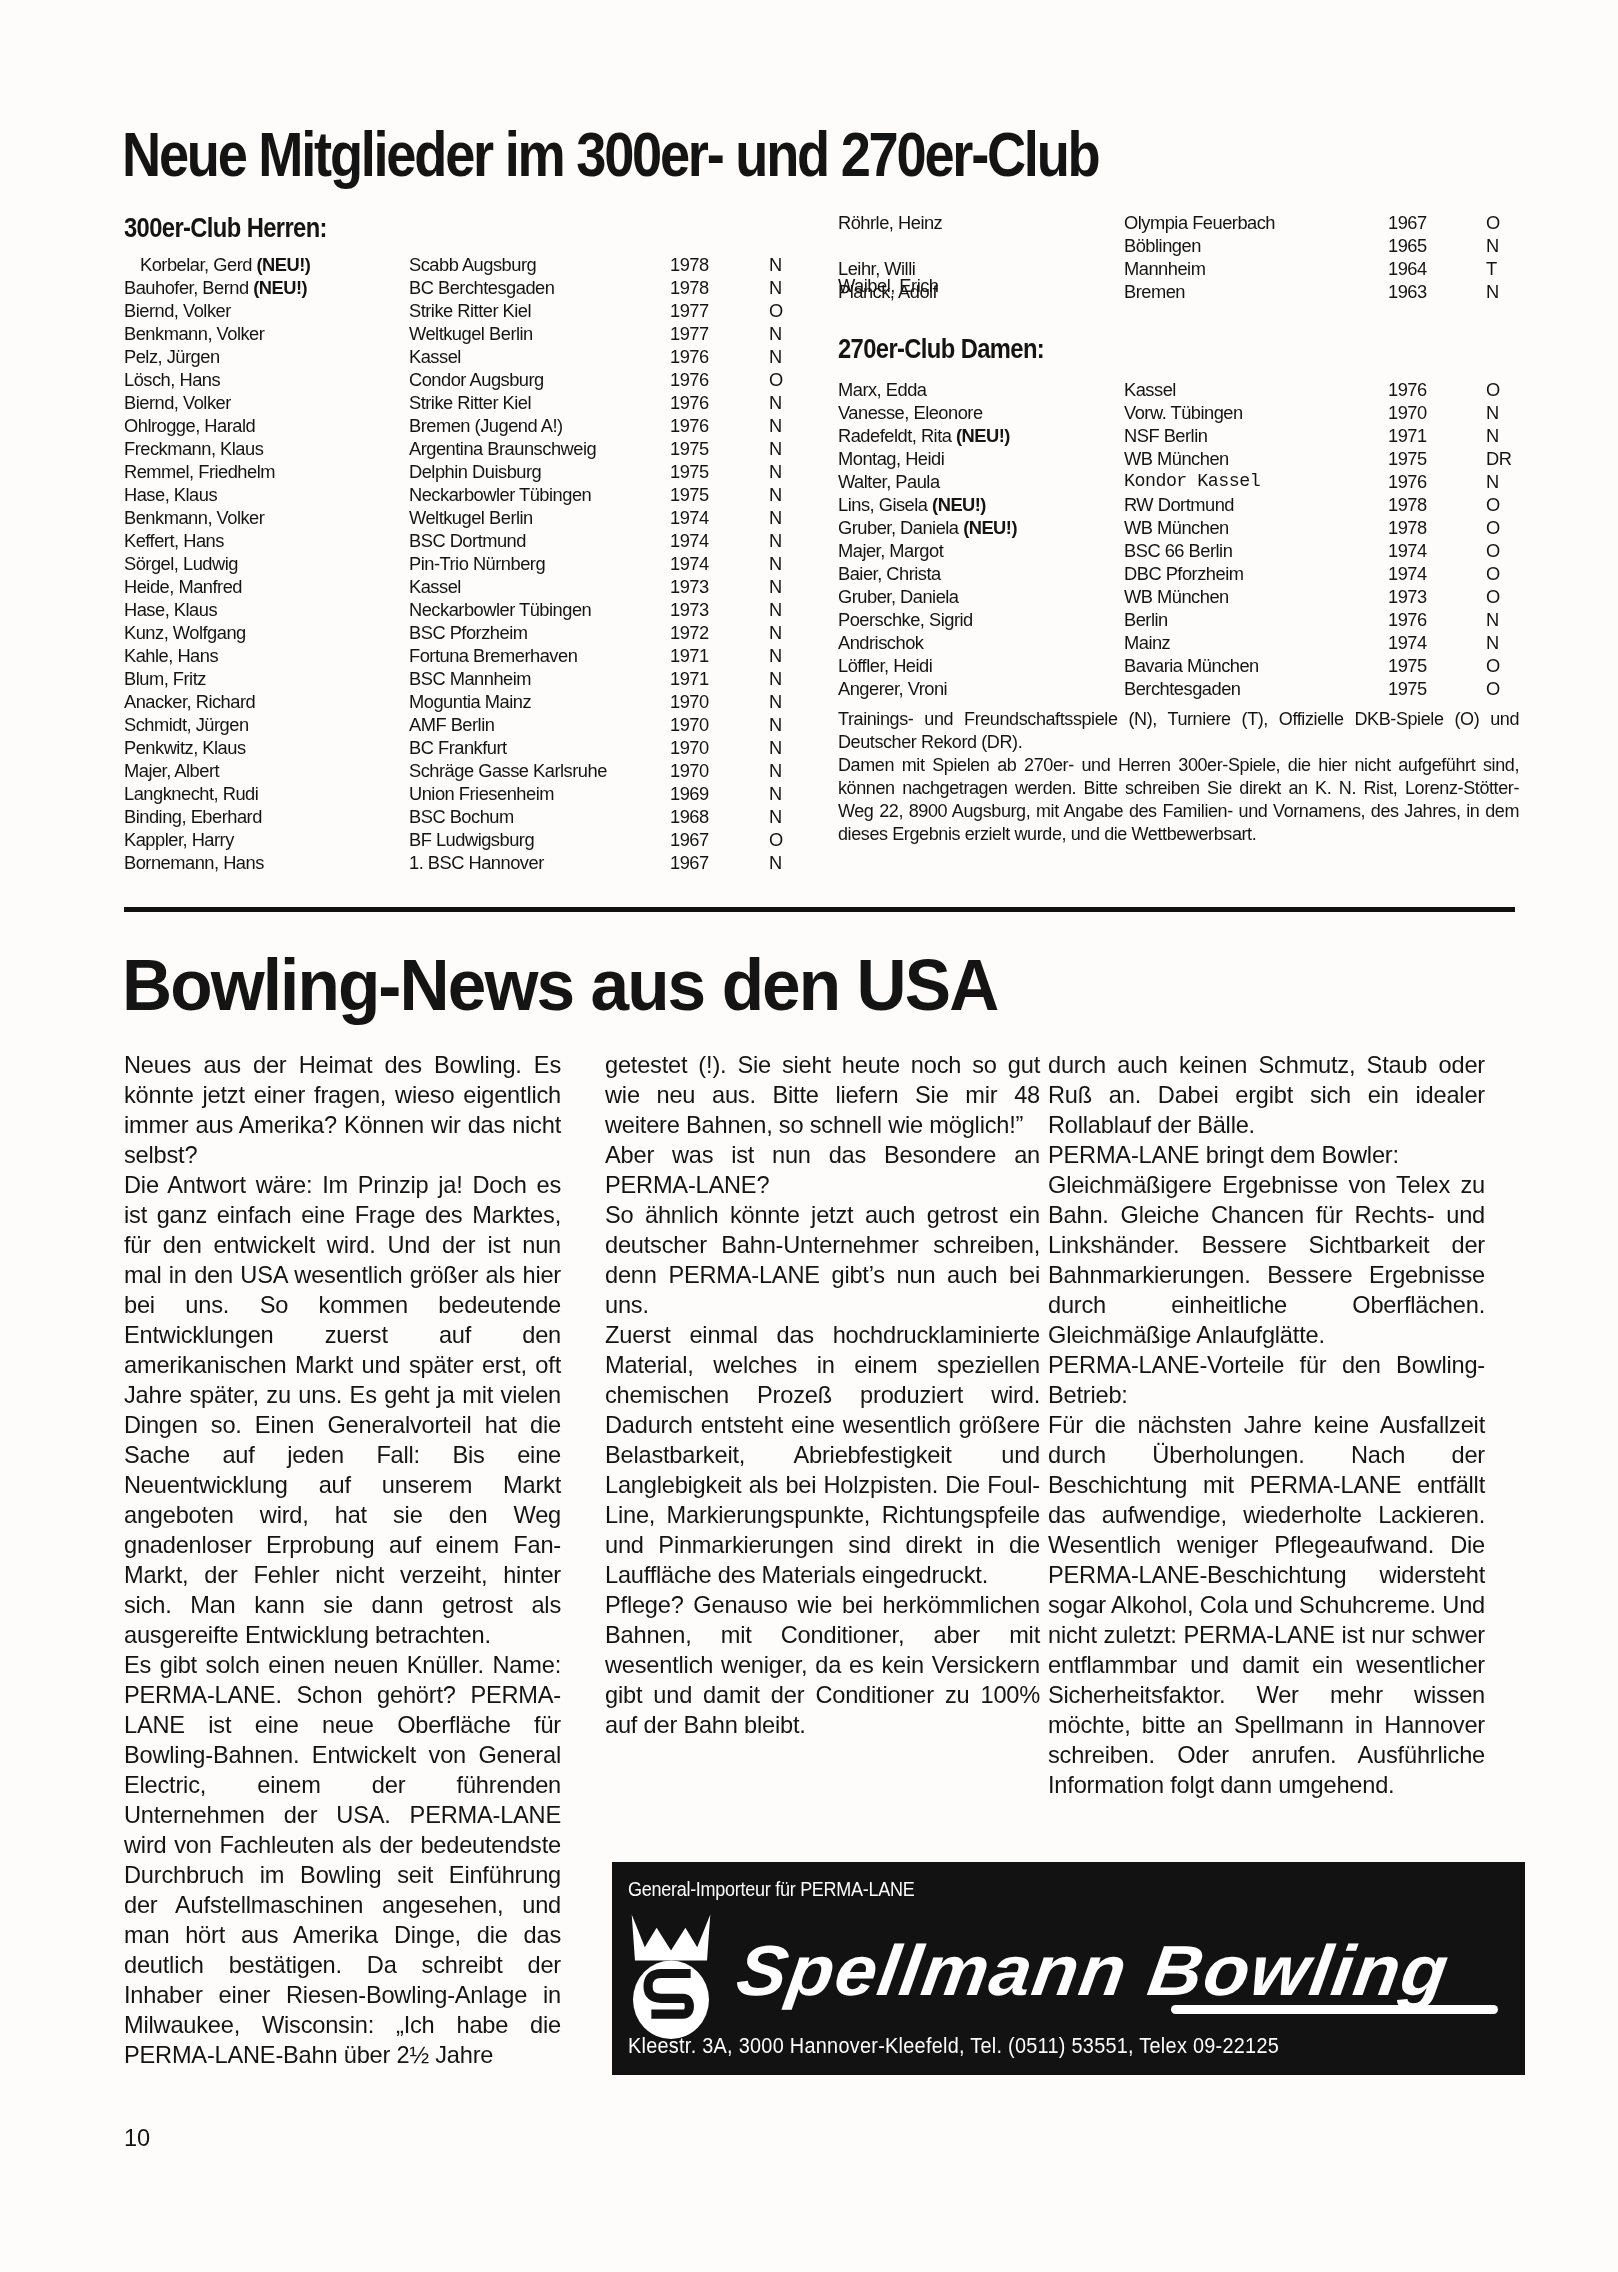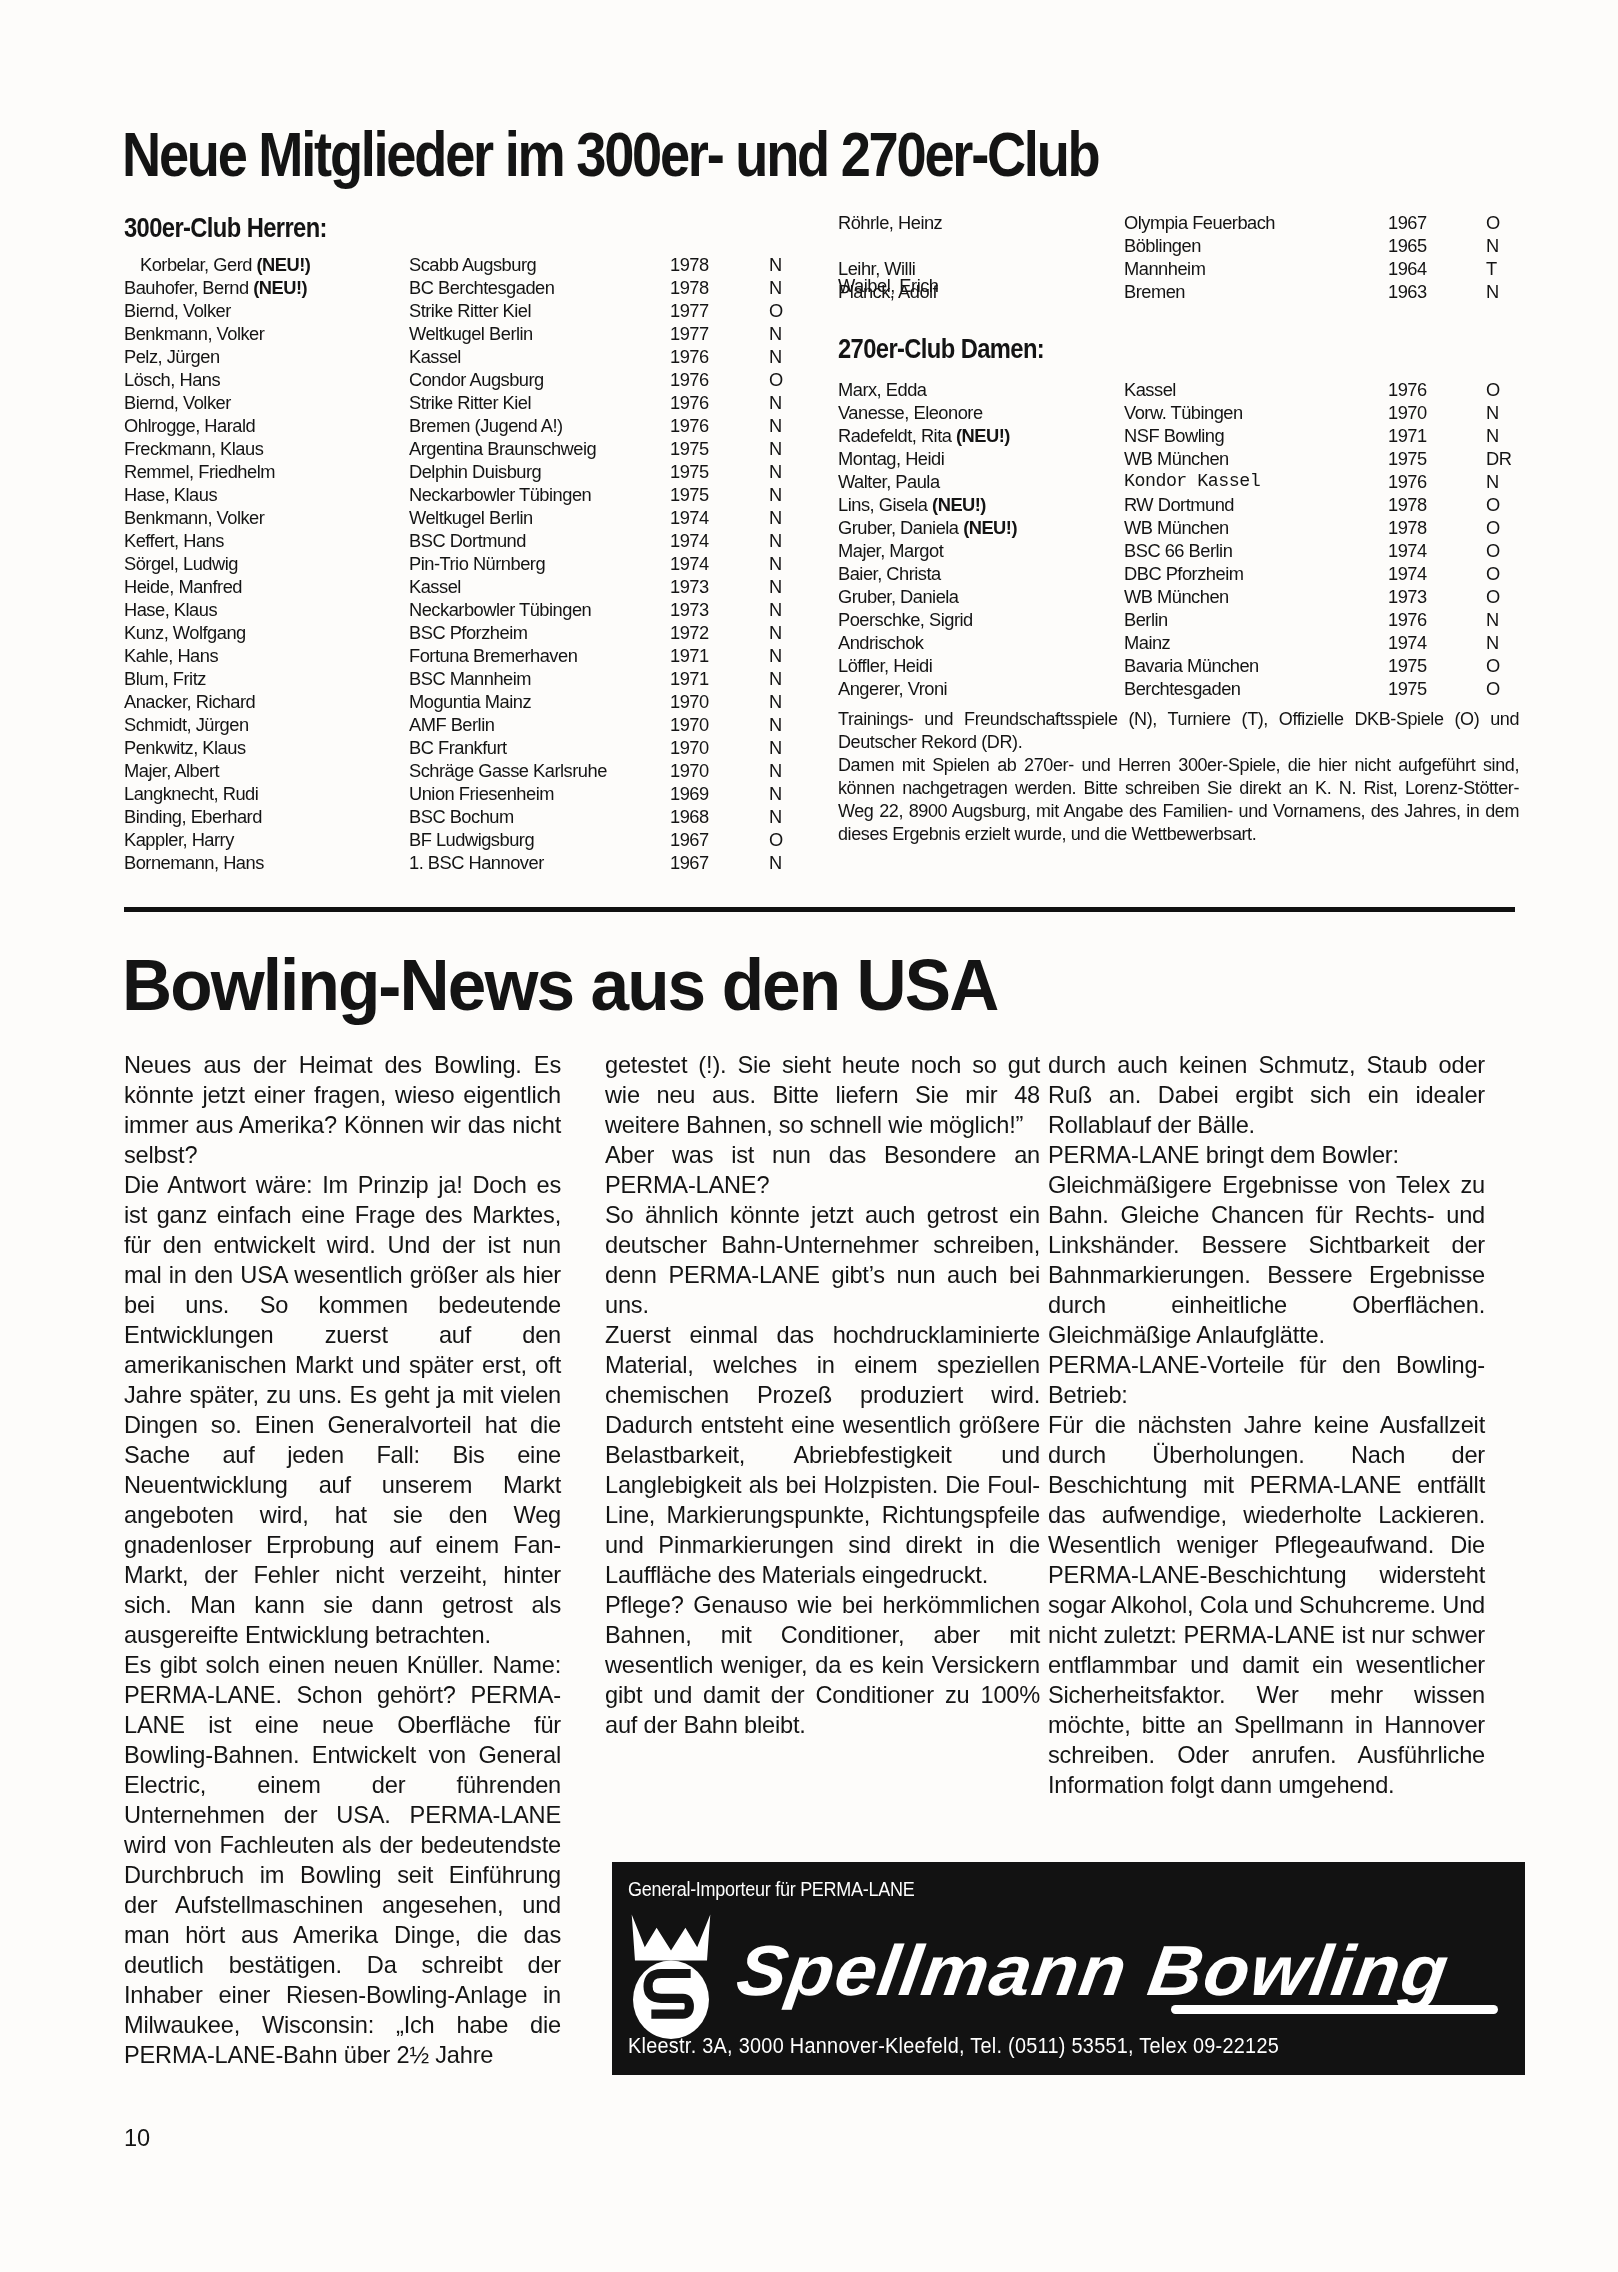--- a/index.html
+++ b/index.html
@@ -233,21 +233,21 @@
       <span style="left: 648px;">O</span>
     </div>
     <div class="row">
       <span style="left: 0px;">Vanesse, Eleonore</span>
       <span style="left: 286px;">Vorw. Tübingen</span>
       <span style="left: 550px;">1970</span>
       <span style="left: 648px;">N</span>
     </div>
     <div class="row">
       <span style="left: 0px;">Radefeldt, Rita<span class="neu" style="position: static;"> (NEU!)</span></span>
-      <span style="left: 286px;">NSF Bowling</span>
+      <span style="left: 286px;">NSF Berlin</span>
       <span style="left: 550px;">1971</span>
       <span style="left: 648px;">N</span>
     </div>
     <div class="row">
       <span style="left: 0px;">Montag, Heidi</span>
       <span style="left: 286px;">WB München</span>
       <span style="left: 550px;">1975</span>
       <span style="left: 648px;">DR</span>
     </div>
     <div class="row">

